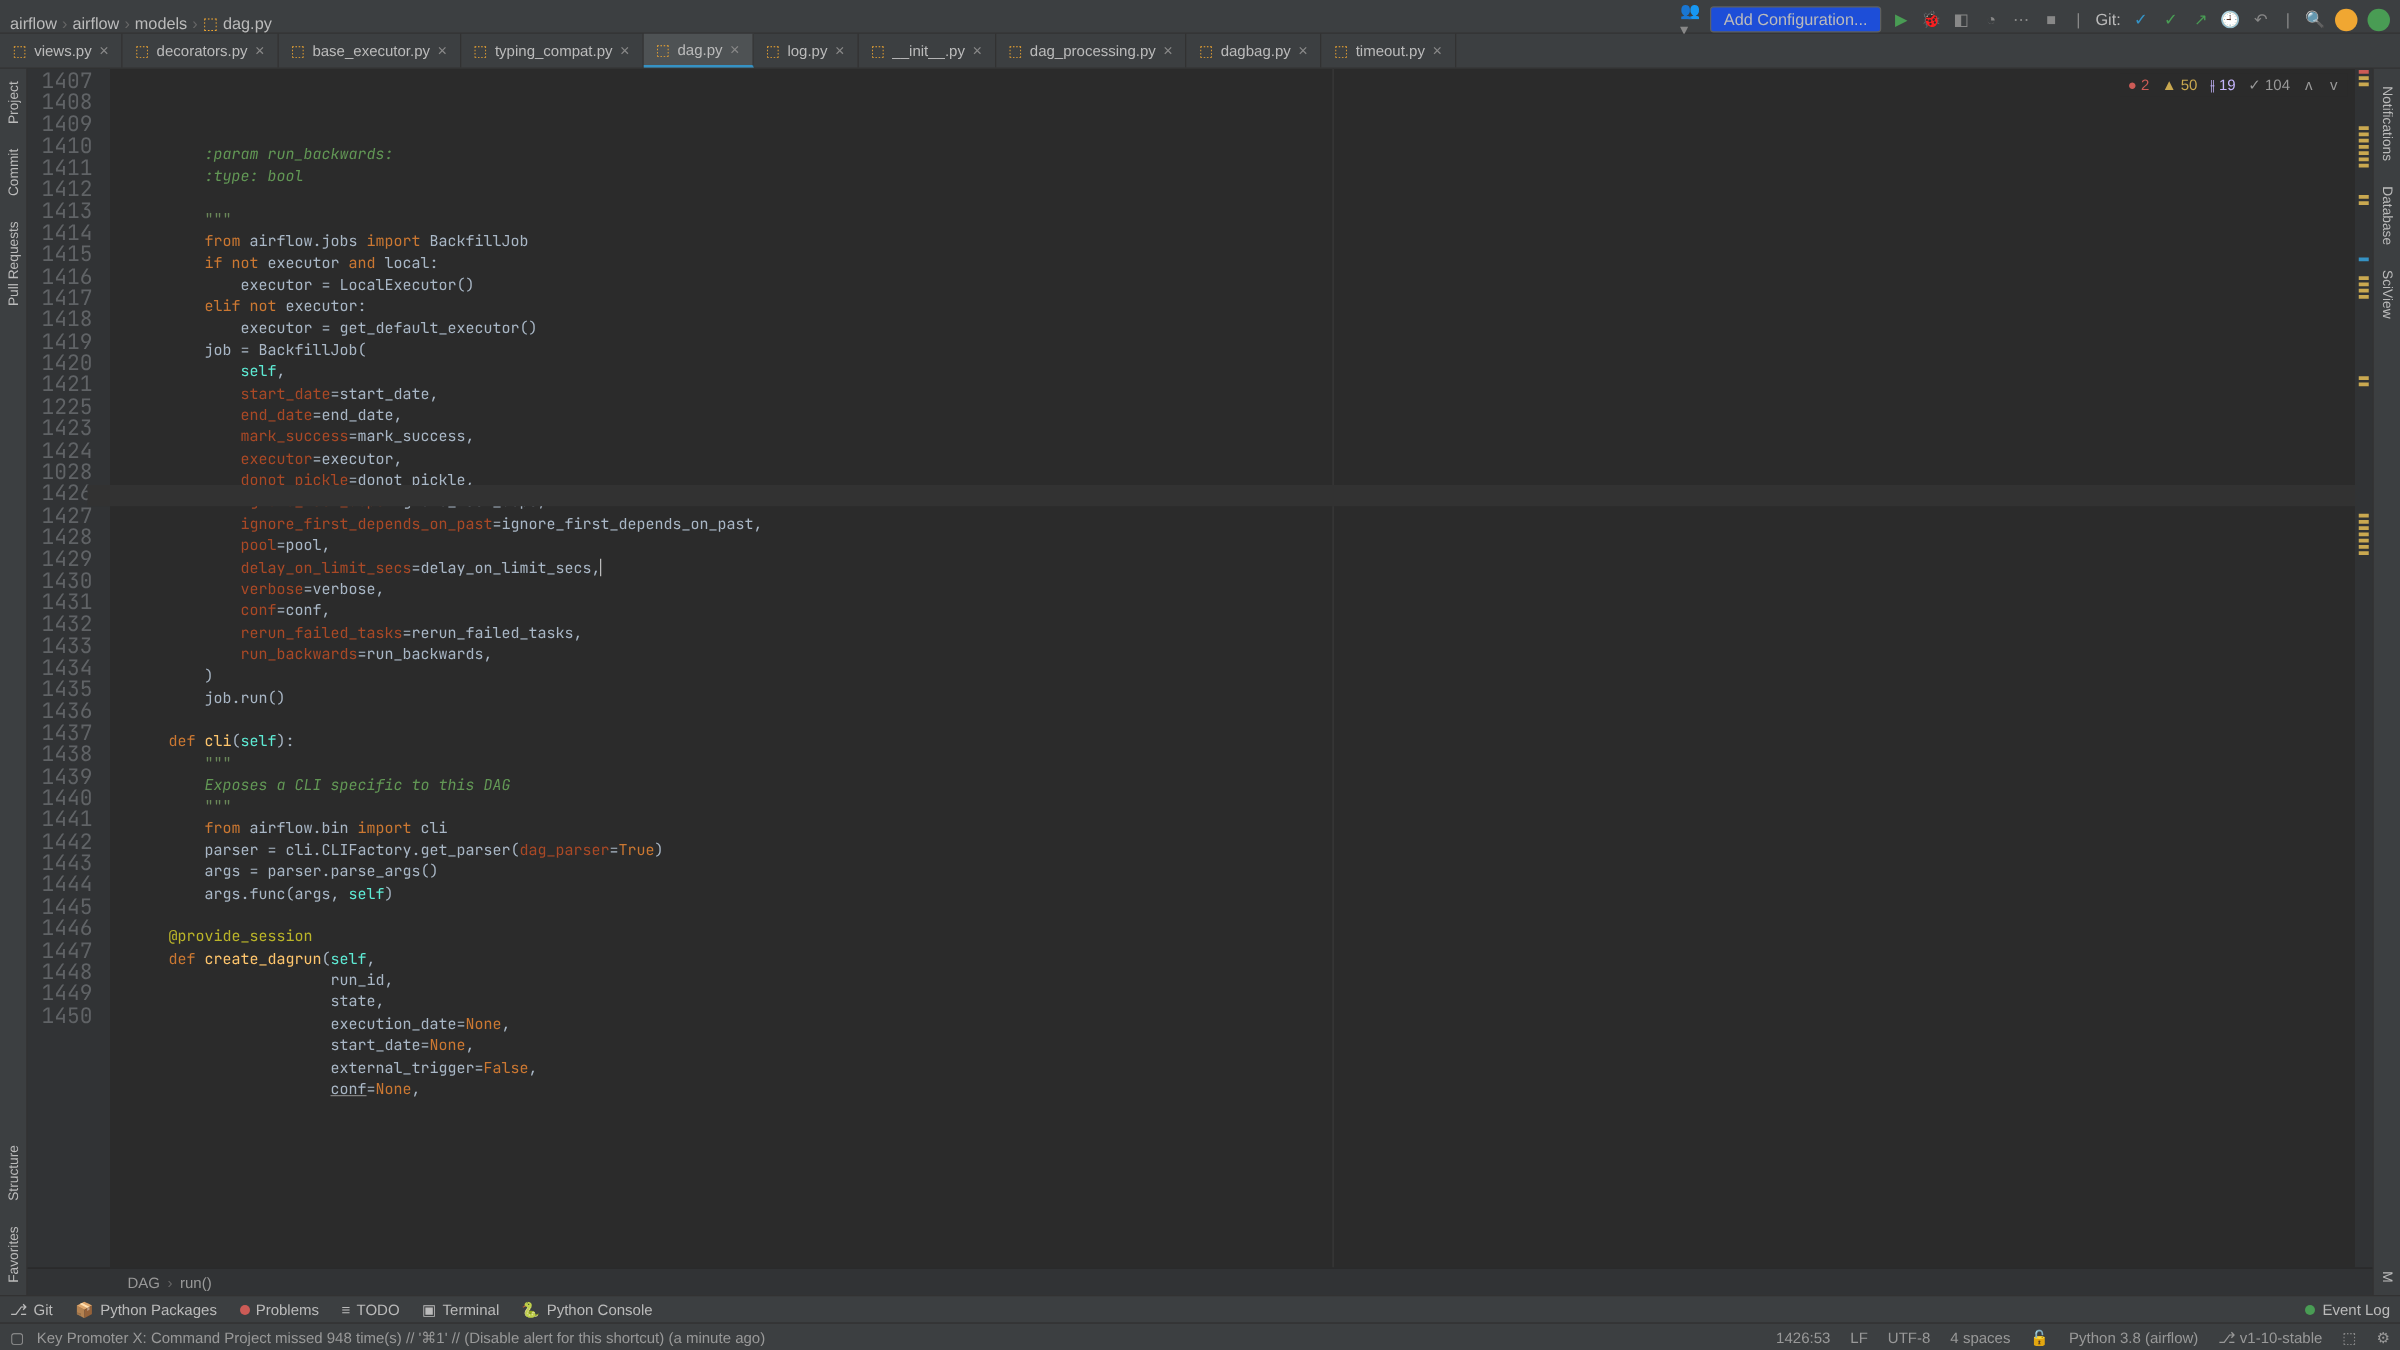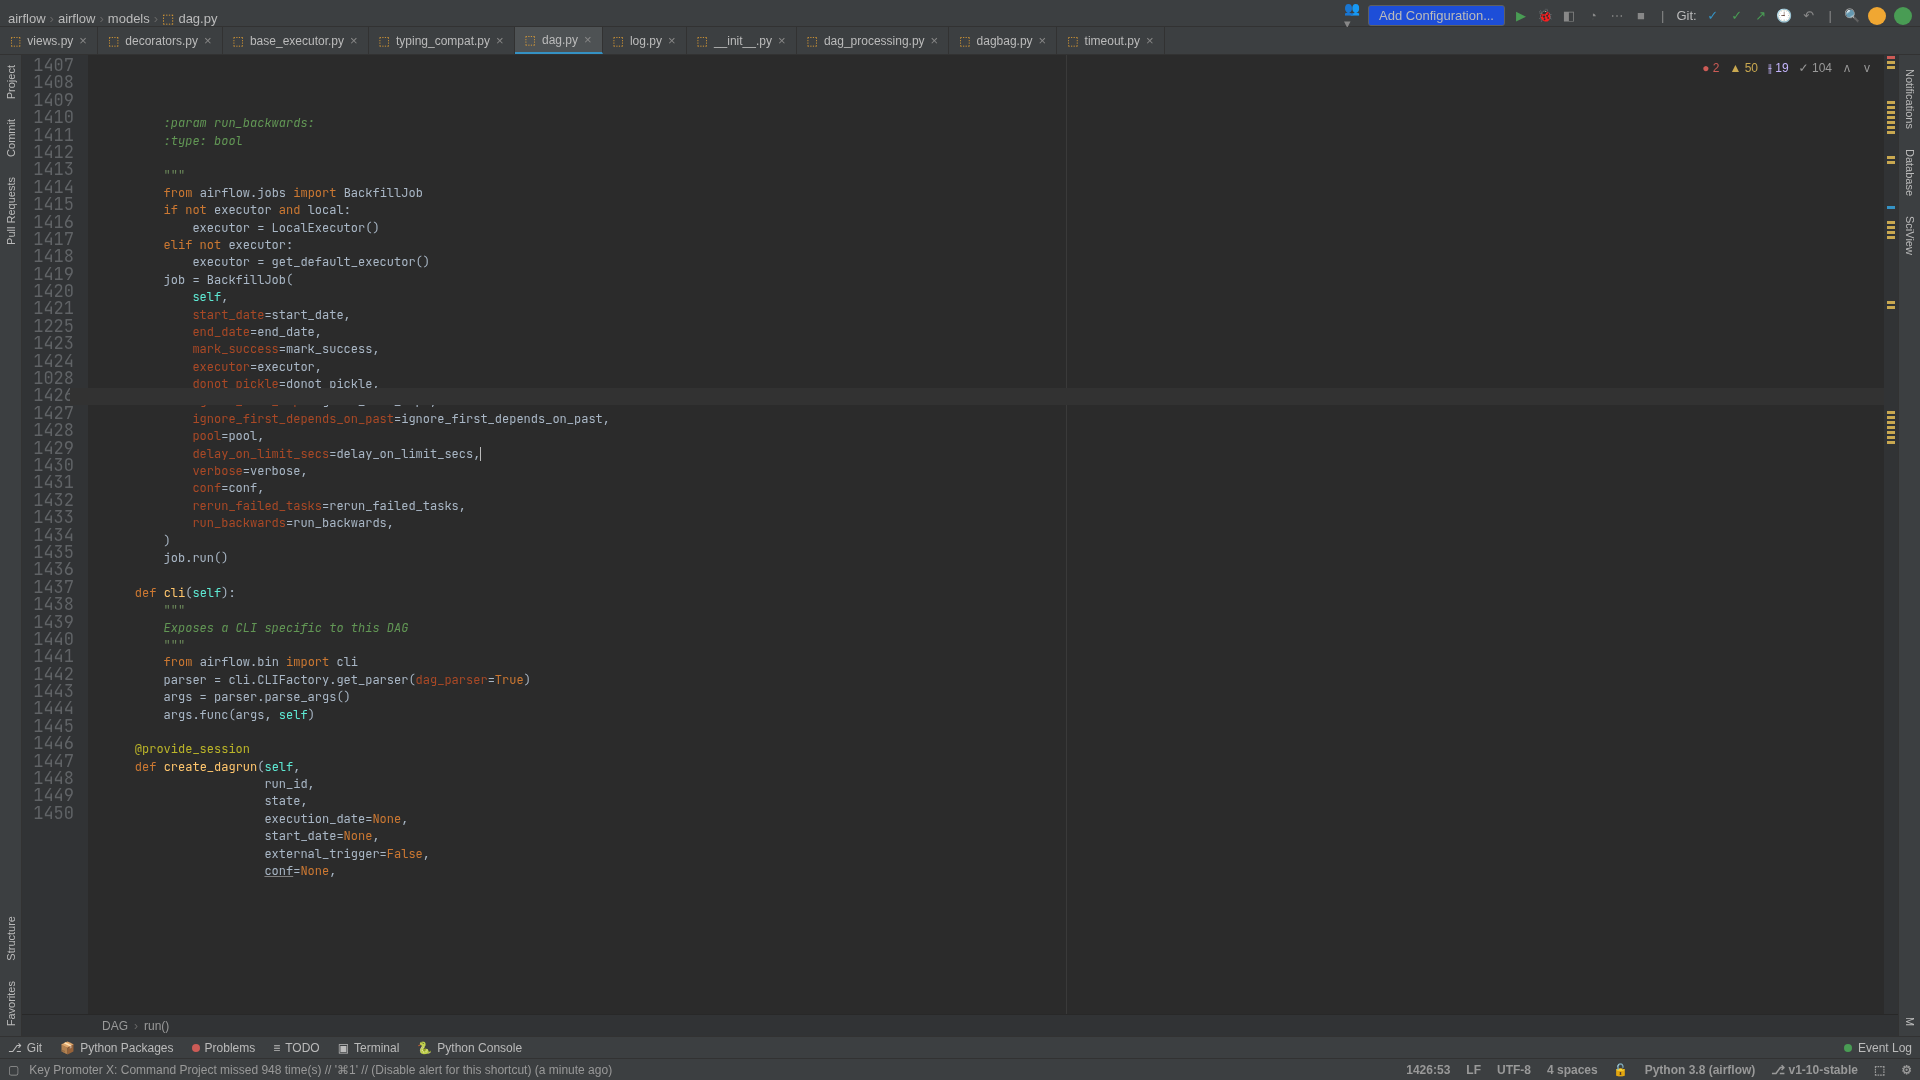--- a/index.html
+++ b/index.html
@@ -137,21 +137,21 @@
 .tool-window-bar .titem { display: flex; align-items: center; gap: 5px; margin-right: 18px; cursor: pointer; }
 .tool-window-bar .right { margin-left: auto; display: flex; align-items: center; gap: 6px; }
 .tool-window-bar .dot { width: 8px; height: 8px; border-radius: 50%; }
 .tool-window-bar .dot.red { background: #cc5b56; }
 .tool-window-bar .dot.green { background: #499c54; }
 .status-bar {
   height: 22px; background: #3c3f41; border-top: 1px solid #323232;
   display: flex; align-items: center; padding: 0 8px;
   font-family: -apple-system, sans-serif; font-size: 12px; color: #999;
 }
-.status-bar .right { margin-left: auto; display: flex; align-items: center; gap: 16px; font-weight: bold; }
+.status-bar .right { margin-left: auto; display: flex; align-items: center; gap: 16px; }
 .status-bar .lock { color: #888; }
 </style>
 </head>
 <body>
 
 <div class="navbar">
   <div class="breadcrumb">
     <span>airflow</span>
     <span class="sep">›</span>
     <span>airflow</span>

